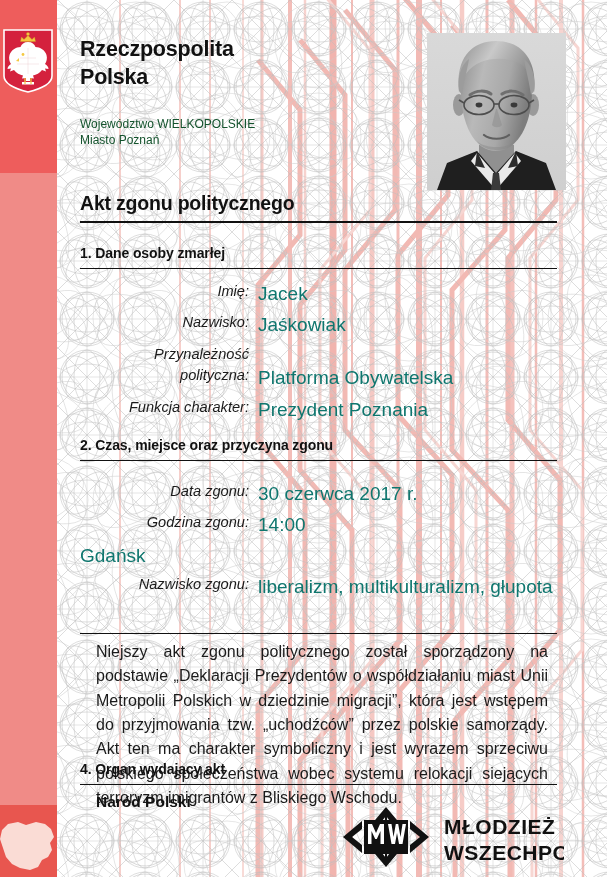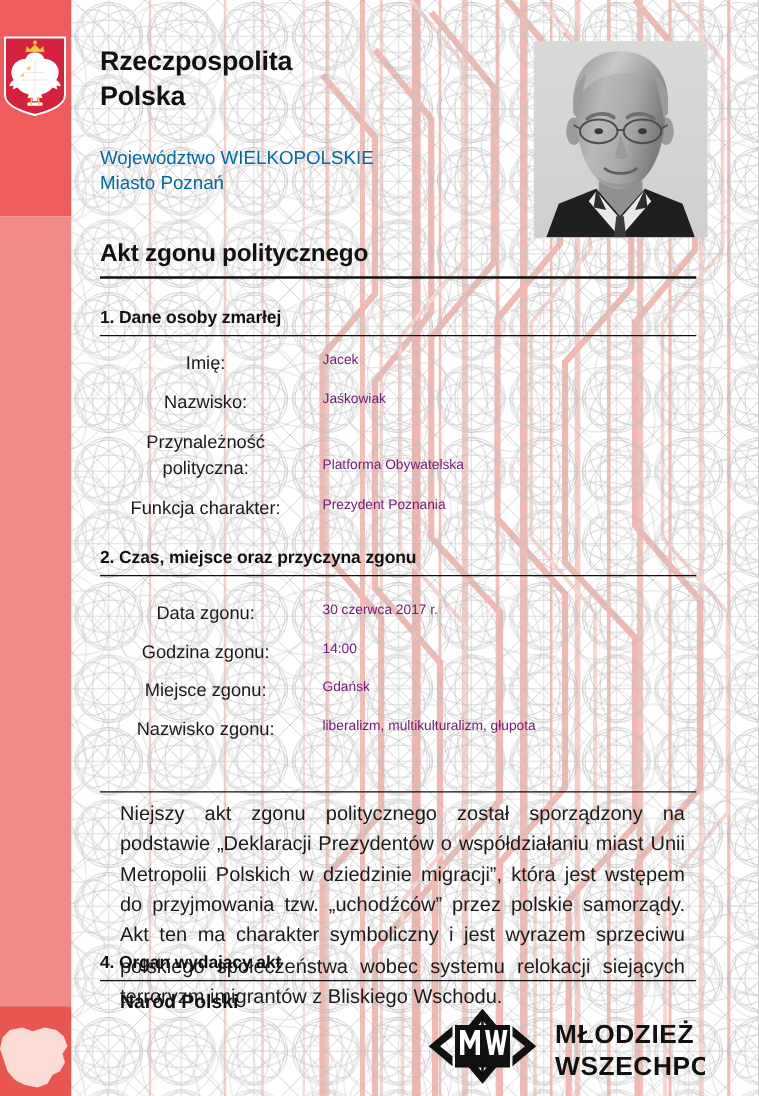--- a/index.html
+++ b/index.html
@@ -92,23 +92,23 @@
   .rp-title {
     font-size: 21.5px;
     font-weight: bold;
     line-height: 1.28;
     letter-spacing: -0.2px;
     color: #111;
     margin: 0;
   }
   .sub-lines {
     margin-top: 26px;
-    font-size: 15px;
+    font-size: 12px;
     line-height: 1.33;
-    color: #0369a1;
+    color: #14532d;
   }
 
   .doc-title {
     position: absolute;
     left: 80px;
     top: 192px;
     font-size: 19.5px;
     font-weight: bold;
     letter-spacing: -0.2px;
     color: #111;
@@ -135,32 +135,33 @@
   
   .field-row {
     position: absolute;
     left: 80px;
     width: 477px;
     display: flex;
     align-items: flex-start;
   }
   .f-label {
     width: 178px;
-    text-align: center;
+    text-align: right;
     padding-right: 9px;
     font-size: 14.6px;
     line-height: 1.42;
     color: #1a1a1a;
     white-space: pre-line;
+    font-style: italic;
   }
   .f-value {
     flex: 1;
-    font-size: 11px;
+    font-size: 19px;
     line-height: 1.42;
-    color: #701a75;
+    color: #0f766e;
   }
 
   .body-para {
     position: absolute;
     left: 96px;
     width: 452px;
     font-size: 16px;
     line-height: 1.52;
     text-align: justify;
     color: #1a1a1a;
@@ -417,21 +418,20 @@
 
     <div class="field-row" style="top:481px">
       <div class="f-label">Data zgonu:</div>
       <div class="f-value">30 czerwca 2017 r.</div>
     </div>
     <div class="field-row" style="top:512px">
       <div class="f-label">Godzina zgonu:</div>
       <div class="f-value">14:00</div>
     </div>
     <div class="field-row" style="top:543px">
-      <div class="f-label">Miejsce zgonu:</div>
       <div class="f-value">Gdańsk</div>
     </div>
     <div class="field-row" style="top:574px">
       <div class="f-label">Nazwisko zgonu:</div>
       <div class="f-value">liberalizm, multikulturalizm, głupota</div>
     </div>
 
     <div class="rule thin" style="top:633px"></div>
     <div class="body-para" style="top:640px">Niejszy akt zgonu politycznego został sporządzony na podstawie „Deklaracji Prezydentów o współdziałaniu miast Unii Metropolii Polskich w dziedzinie migracji”, która jest wstępem do przyjmowania tzw. „uchodźców” przez polskie samorządy. Akt ten ma charakter symboliczny i jest wyrazem sprzeciwu polskiego społeczeństwa wobec systemu relokacji siejących terroryzm imigrantów z Bliskiego Wschodu.</div>
 

